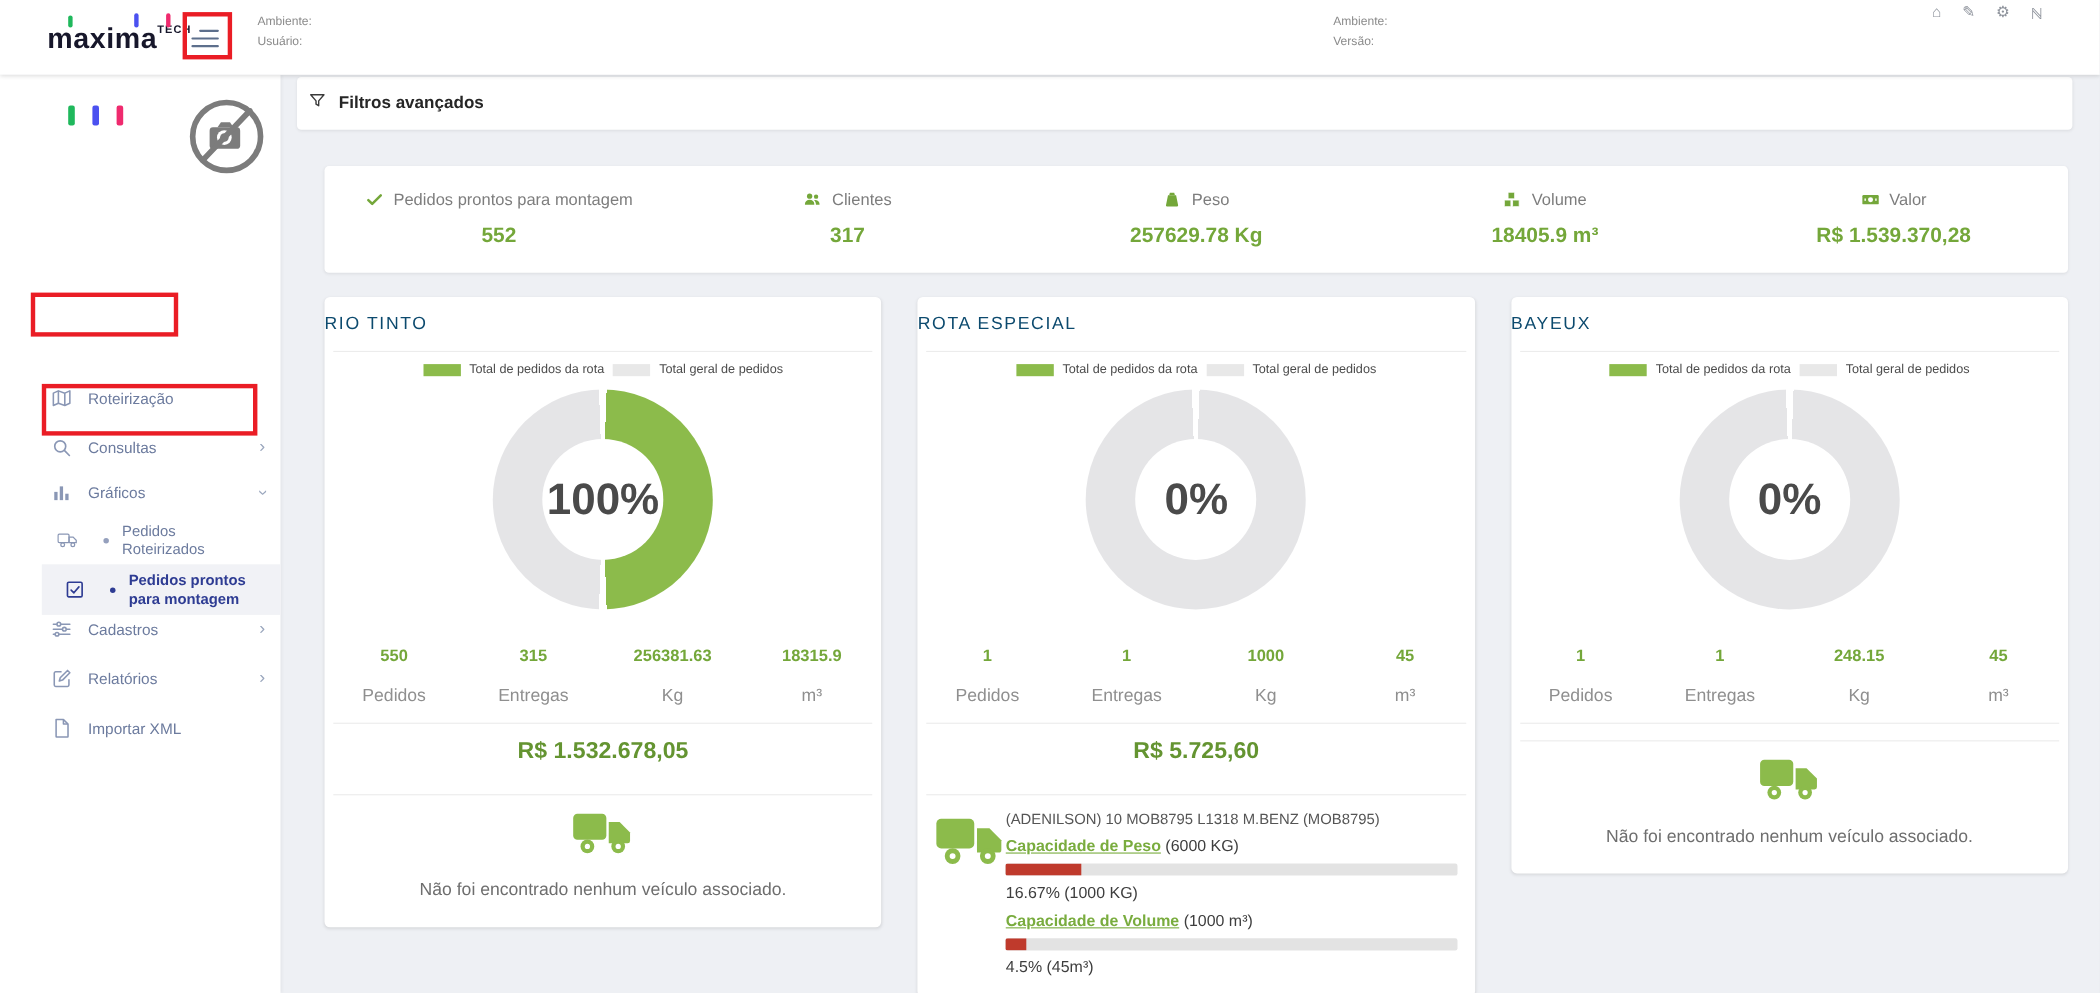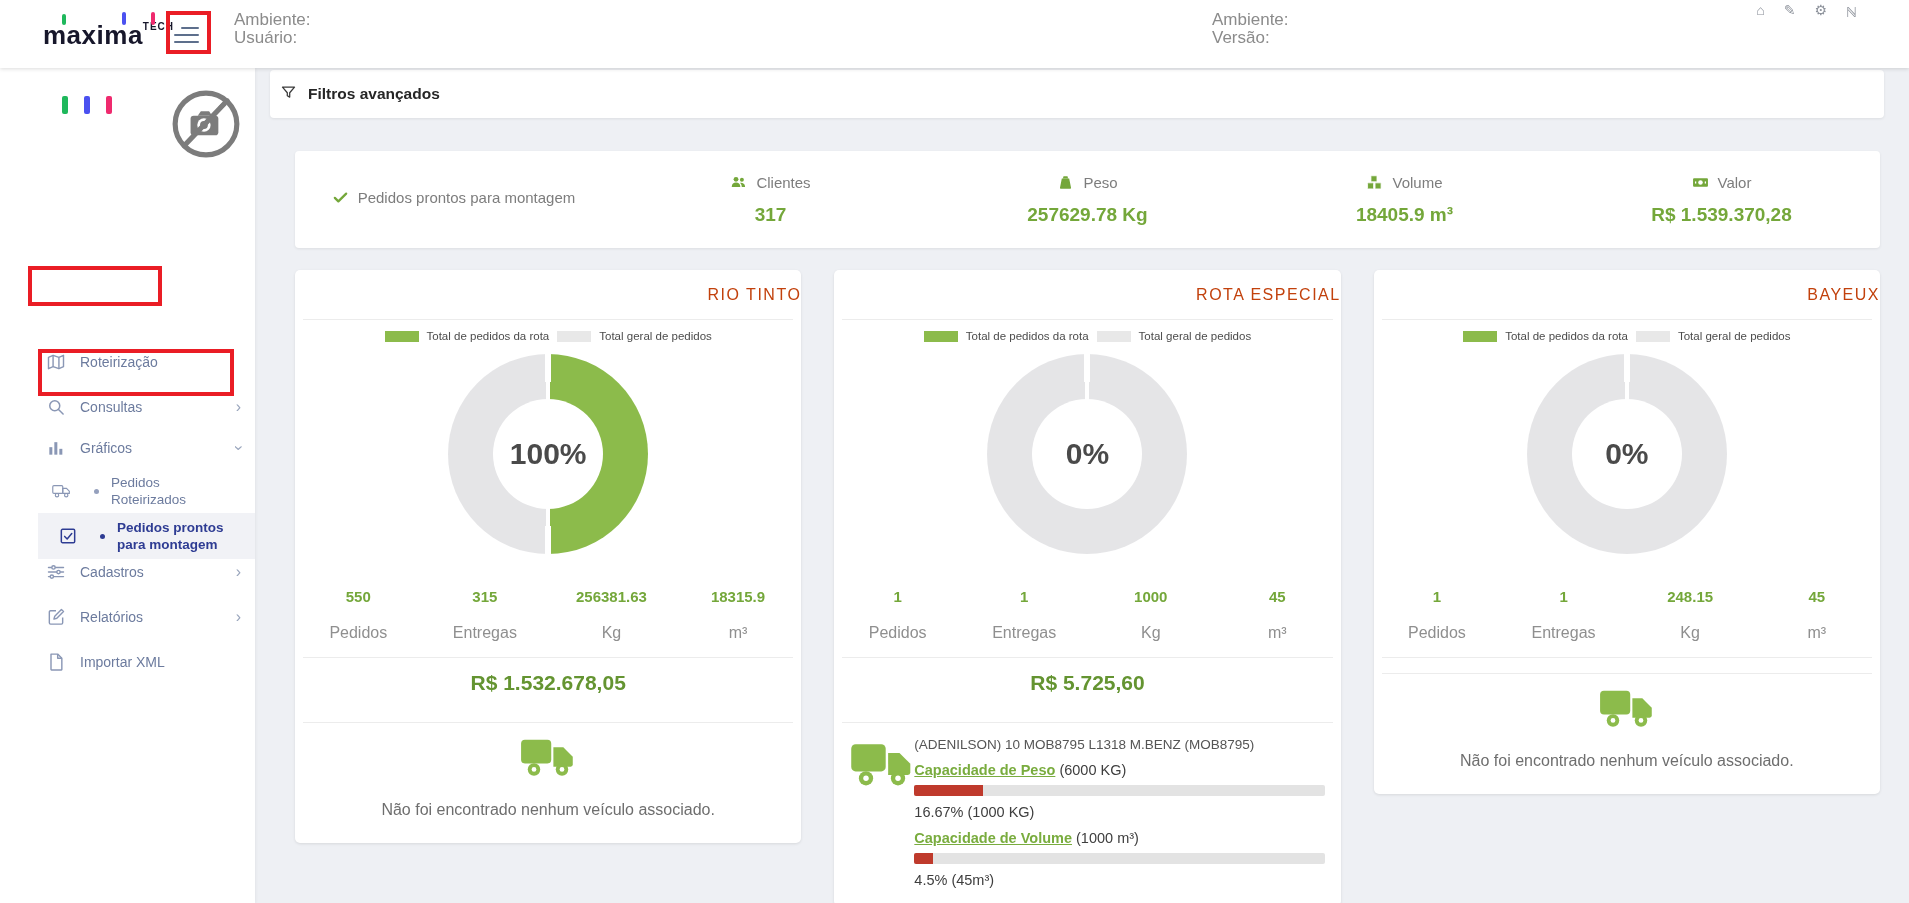--- a/index.html
+++ b/index.html
@@ -15,21 +15,21 @@
   .logo-tech{font-size:10px;font-weight:700;color:#17172b;letter-spacing:1px;vertical-align:14px;text-transform:uppercase}
   .tick{position:absolute;width:4px;height:11px;border-radius:2px}
   .tick.g{left:19px;top:-6px;background:#1fb85c}
   .tick.b{left:79px;top:-8px;background:#4b51f0;height:13px}
   .tick.p{left:108px;top:-8px;background:#ef2a6e;height:13px}
   .hamburger{position:absolute;left:173px;top:25px;width:26px;height:19px;background:none;border:none;cursor:pointer}
   .hamburger i{position:absolute;height:2px;background:#5d6f8c;border-radius:1px}
   .hamburger i:nth-child(1){right:0;width:18px;top:2px}
   .hamburger i:nth-child(2){right:0;width:25px;top:9px}
   .hamburger i:nth-child(3){right:0;width:25px;top:16px}
-  .env{position:absolute;top:11px;font-size:17px;color:#8b8b8b;line-height:18px}
+  .env{position:absolute;top:11px;font-size:11px;color:#8b8b8b;line-height:18px}
   .env.left{left:234px}
   .env.right{left:1212px}
   .header-icons{position:absolute;top:2px;right:52px;display:flex;gap:19px;font-size:14px;color:#8d929b}
   .header-icons span{cursor:pointer}
 
   
   .sidebar{position:absolute;top:68px;left:0;bottom:0;width:255px;background:#fff;z-index:5;
            box-shadow:1px 0 3px rgba(0,0,0,.05)}
   .side-logo{position:relative;height:160px}
   .bars{position:absolute;left:62px;top:28px;display:flex;gap:16px}
@@ -62,32 +62,32 @@
   .statsbar{margin:33px 4px 0 25px;height:97px;background:#fff;border-radius:4px;
             box-shadow:0 1px 3px rgba(0,0,0,.08);display:flex;align-items:center}
   .scol{flex:1;text-align:center}
   .scol .srow{display:inline-flex;align-items:center;gap:9px;font-size:15px;color:#7d7d7d}
   .scol .sicon{width:17px;height:17px;color:var(--green,#74a73a)}
   .scol .sicon svg{width:100%;height:100%}
   .scol .sval{margin-top:9px;font-size:19px;font-weight:700;color:var(--green,#74a73a)}
 
   .cards{margin:22px 4px 0 25px;display:grid;grid-template-columns:repeat(3,1fr);gap:33px;align-items:start}
   .card{background:#fff;border-radius:5px;box-shadow:0 1px 3px rgba(0,0,0,.1);padding-top:16px}
-  .card-title{text-align:right;font-size:16px;font-weight:400;letter-spacing:1.5px;color:#c2410c}
+  .card-title{text-align:left;font-size:16px;font-weight:400;letter-spacing:1.5px;color:#0c4a6e}
   .card-divider,.hr{border-top:1px solid #ececec;margin:15px 8px 0}
   .legend{display:flex;justify-content:center;align-items:center;gap:8px;margin-top:10px}
   .swatch{width:34px;height:11px;flex:0 0 34px}
   .swatch.green{background:var(--donut-green,#8cbb4b)}
   .swatch.gray{background:#e8e8e8}
   .legend-label{font-size:11.5px;color:#4c4c4c}
   .donut-wrap{position:relative;width:200px;height:200px;margin:12px auto 0}
   .donut{width:200px;height:200px;border-radius:50%}
   .donut-hole{position:absolute;inset:45px;background:#fff;border-radius:50%}
   .donut-label{position:absolute;inset:0;display:flex;align-items:center;justify-content:center;
-               font-size:30px;font-weight:700;color:#4a4a4a}
+               font-size:40px;font-weight:700;color:#4a4a4a}
   .stats-row{display:flex;margin-top:34px}
   .stat{flex:1;text-align:center}
   .stat .v{font-size:15px;font-weight:700;color:var(--green,#74a73a)}
   .stat .l{font-size:16px;color:#8f8f8f;margin-top:19px}
   .total{text-align:center;font-size:21px;font-weight:700;color:var(--money-green,#649431);padding:13px 0 12px}
   .vehicle-none{text-align:center;padding:14px 10px 24px}
   .vehicle-none .truck{width:56px;height:40px;color:var(--donut-green,#8cbb4b);margin:0 auto}
   .vehicle-none p{margin-top:24px;font-size:16px;color:#6e6e6e}
   .vehicle-details{display:flex;padding:14px 16px 18px}
   .vehicle-details .truck{width:64px;height:46px;flex:0 0 64px;color:var(--donut-green,#8cbb4b);margin-top:4px}
@@ -239,20 +239,21 @@
     </div>
 
     <div class="statsbar">
       <div class="scol">
         <div class="srow">
             <span class="sicon"><svg viewBox="0 0 24 24">
                 <path d="M4 12.5l5 5L20 6.5" fill="none" stroke="currentColor" stroke-width="3.2" stroke-linecap="round" stroke-linejoin="round"></path>
               </svg></span>
             <span>Pedidos prontos para montagem</span>
           </div>
+        <div class="sval">552</div>
       </div>
       <div class="scol">
         <div class="srow">
             <span class="sicon"><svg viewBox="0 0 24 24" fill="currentColor">
                 <circle cx="8.5" cy="7.5" r="3.4"></circle>
                 <path d="M2.5 17.5c0-3.3 2.7-5.4 6-5.4s6 2.1 6 5.4v.9h-12z"></path>
                 <circle cx="16.8" cy="8.2" r="2.8"></circle>
                 <path d="M15.2 12.3c3-.1 6 1.7 6 4.9v1.2h-4.6c0-2.3-.7-4.4-2.4-5.7.3-.2.6-.4 1-.4z"></path>
               </svg></span>
             <span>Clientes</span>

